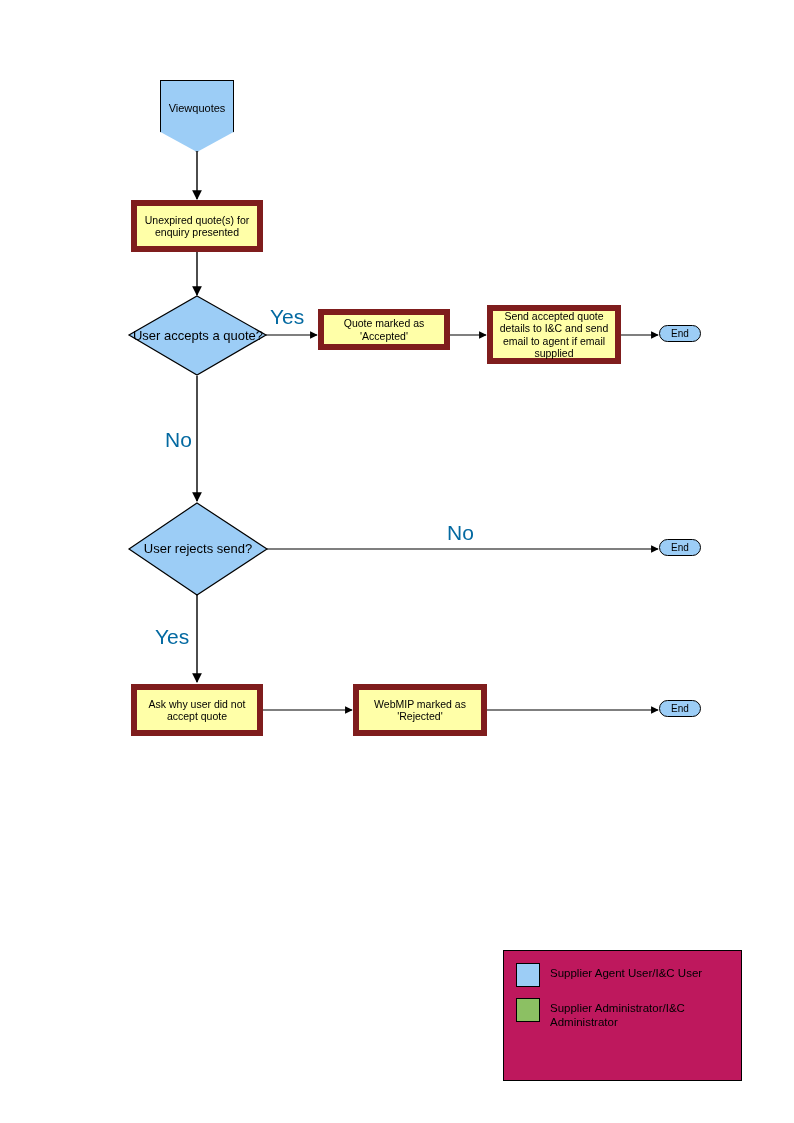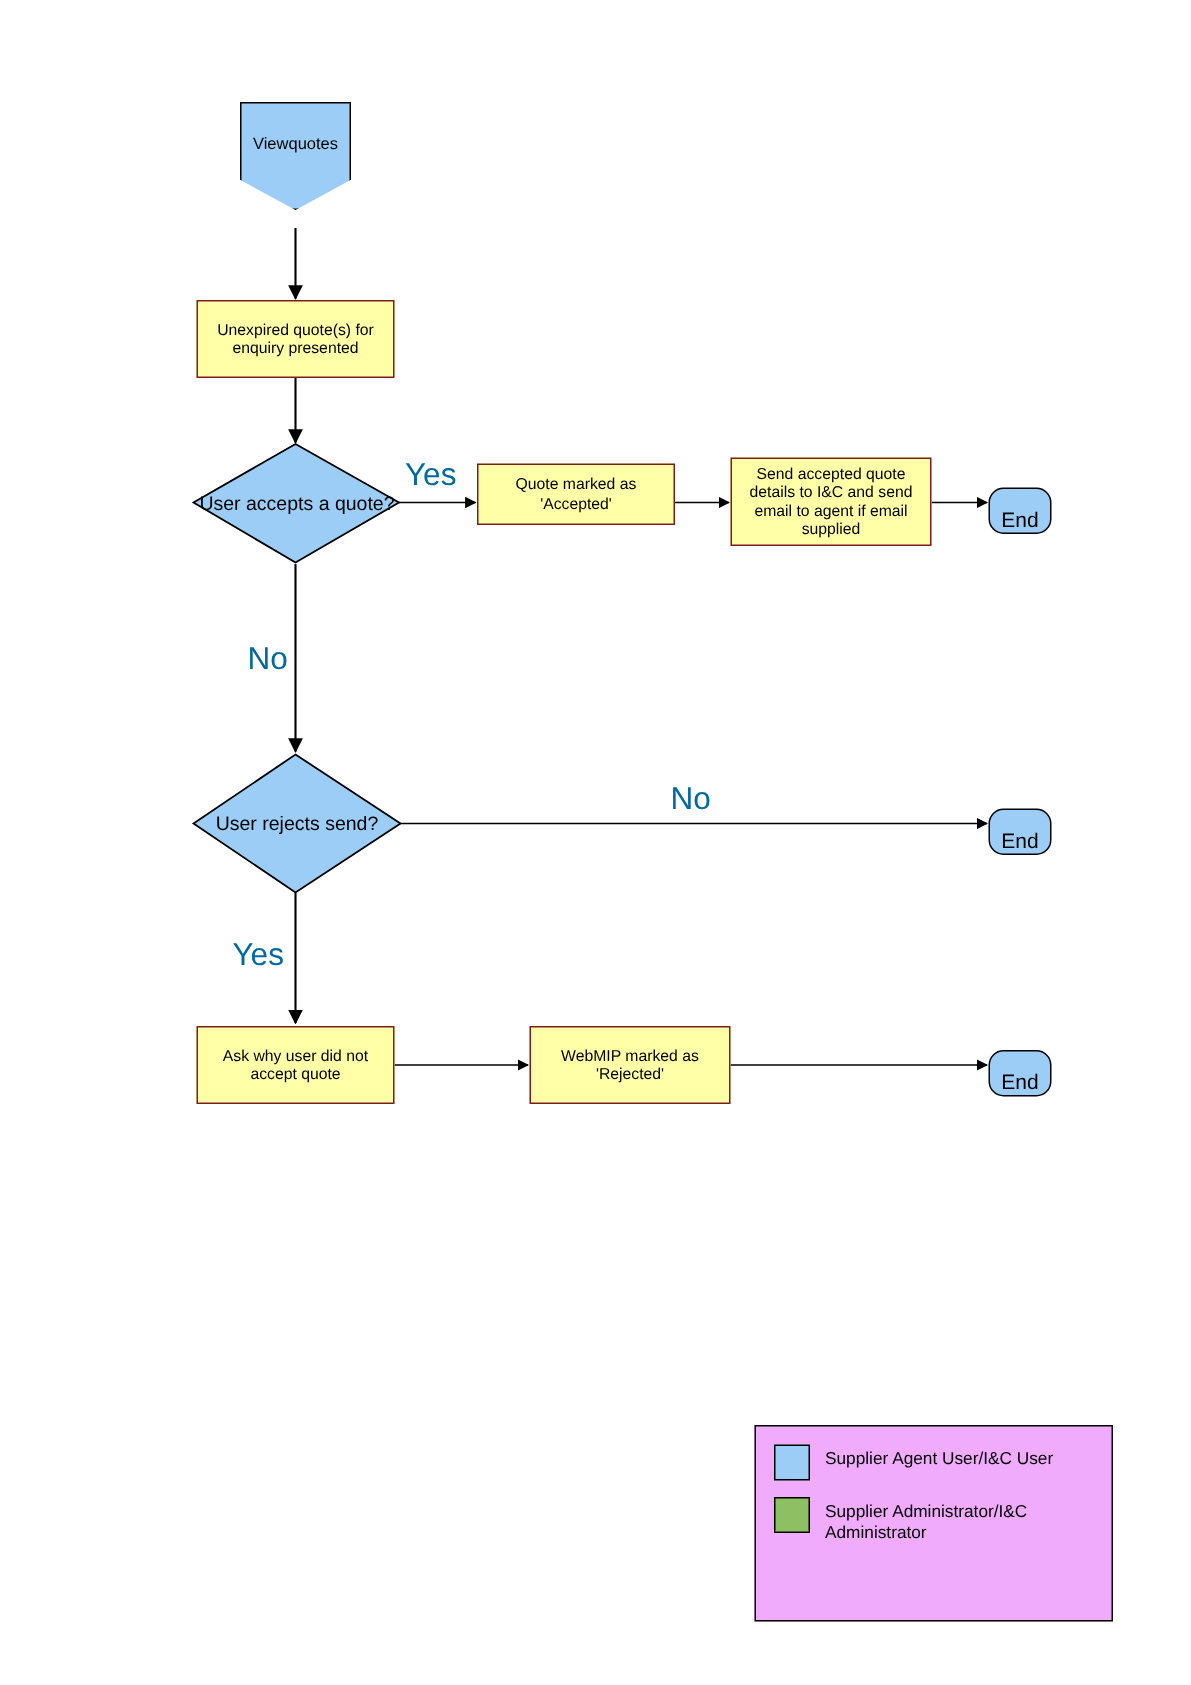--- a/index.html
+++ b/index.html
@@ -27,34 +27,34 @@
     box-sizing: border-box;
     display: flex;
     align-items: center;
     justify-content: center;
     text-align: center;
     line-height: 1.18;
   }
   
   .start-shape {
     left: 160px;
-    top: 68px;
+    top: 80px;
     width: 74px;
     height: 72px;
     background: #9CCDF6;
     border: 1px solid #000000;
     clip-path: polygon(0% 0%, 100% 0%, 100% 72%, 50% 100%, 0% 72%);
     font-size: 11px;
     color: #000;
     padding-bottom: 16px;
   }
   
   .process {
     background: #FFFFA8;
-    border: 1px solid #7f1d1d;
+    border: 6px solid #7f1d1d;
     font-size: 10.5px;
     padding: 2px 5px;
   }
   
   .decision-wrap {
     position: absolute;
   }
   .decision-label {
     position: absolute;
     left: 0;
@@ -66,43 +66,42 @@
     justify-content: center;
     text-align: center;
     font-size: 13px;
     line-height: 1.2;
   }
   
   .terminator {
     background: #9CCDF6;
     border: 1px solid #000000;
     border-radius: 10px;
-    font-size: 14px;
+    font-size: 10px;
     width: 42px;
-    height: 31px;
-    align-items: flex-end;
+    height: 17px;
   }
   
   .edge-label {
     position: absolute;
     font-size: 21px;
     color: #0369a1;
     font-family: "Liberation Sans", sans-serif;
     line-height: 1;
     white-space: nowrap;
   }
   
   #legend {
     position: absolute;
     left: 503px;
     top: 950px;
     width: 239px;
     height: 131px;
     border: 1px solid #000000;
-    background: #f0abfc;
+    background: #be185d;
     box-sizing: border-box;
     padding: 12px 10px 10px 12px;
   }
   .legend-row {
     display: flex;
     align-items: flex-start;
     margin-bottom: 11px;
   }
   .legend-swatch {
     width: 24px;

